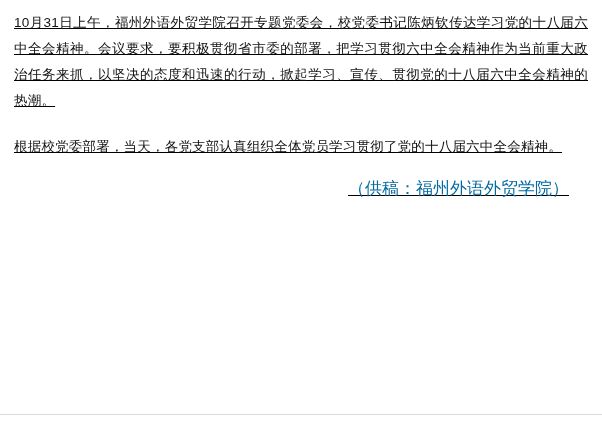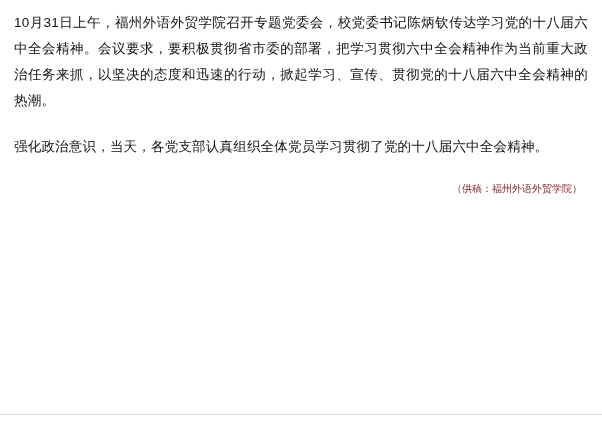--- a/index.html
+++ b/index.html
@@ -13,51 +13,52 @@
     font-family: "Liberation Sans", sans-serif;
     color: #000000;
     overflow: hidden;
   }
   .page {
     box-sizing: border-box;
     width: 602px;
     height: 423px;
     padding: 10px 14px 0 14px;
     position: relative;
+    text-decoration: underline;
   }
   .para {
     font-size: 13.5px;
     line-height: 26px;
     text-align: justify;
     text-justify: inter-ideograph;
     margin: 0 0 20px 0;
     letter-spacing: 0.2px;
     color: #111111;
   }
   .para.last {
     margin-bottom: 16px;
   }
   .signature {
-    font-size: 10px;
+    font-size: 17px;
     line-height: 26px;
     text-align: right;
-    margin: 0;
+    margin: 13px;
     padding-right: 6px;
-    color: #7f1d1d;
+    color: #0369a1;
   }
   .divider {
     position: absolute;
     left: 0;
     right: 0;
     bottom: 8px;
     height: 1px;
     background: #d9d9d9;
   }
 </style>
 </head>
 <body>
 
 <div class="page">
   <p class="para">10月31日上午，福州外语外贸学院召开专题党委会，校党委书记陈炳钦传达学习党的十八届六中全会精神。会议要求，要积极贯彻省市委的部署，把学习贯彻六中全会精神作为当前重大政治任务来抓，以坚决的态度和迅速的行动，掀起学习、宣传、贯彻党的十八届六中全会精神的热潮。</p>
-  <p class="para last">强化政治意识，当天，各党支部认真组织全体党员学习贯彻了党的十八届六中全会精神。</p>
+  <p class="para last">根据校党委部署，当天，各党支部认真组织全体党员学习贯彻了党的十八届六中全会精神。</p>
   <p class="signature">（供稿：福州外语外贸学院）</p>
   <div class="divider"></div>
 </div>
 
 </body></html>

